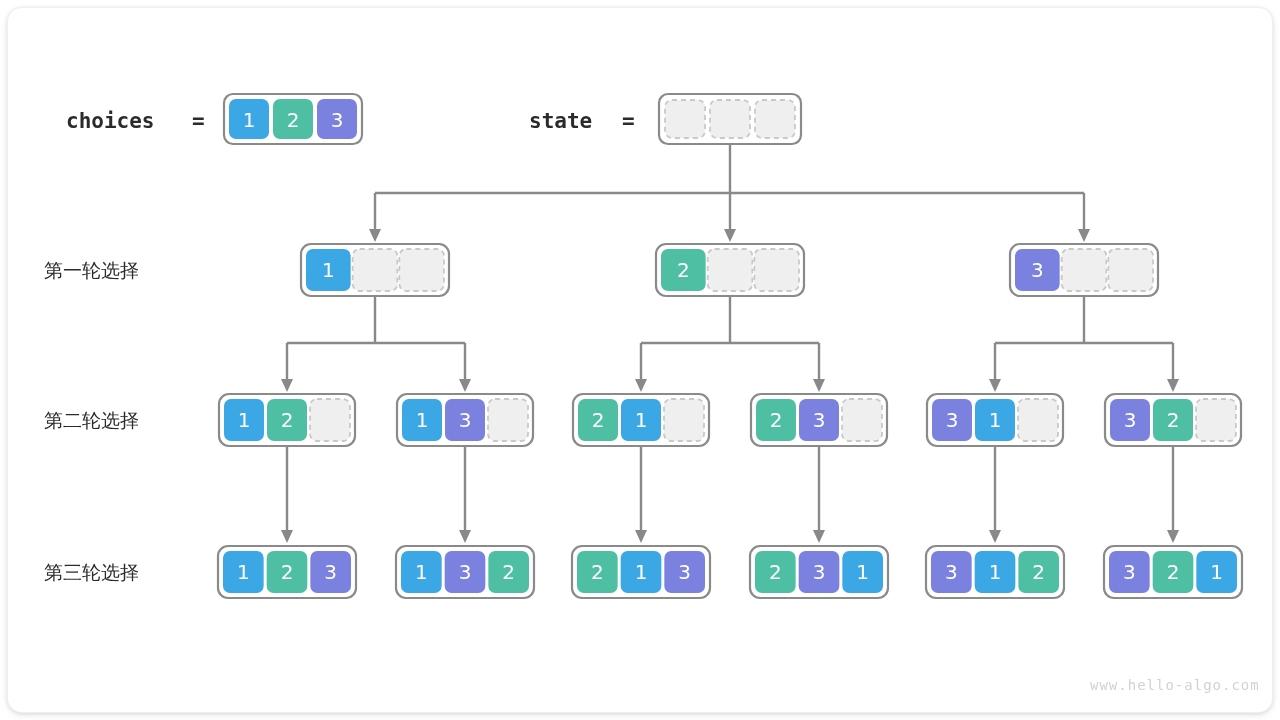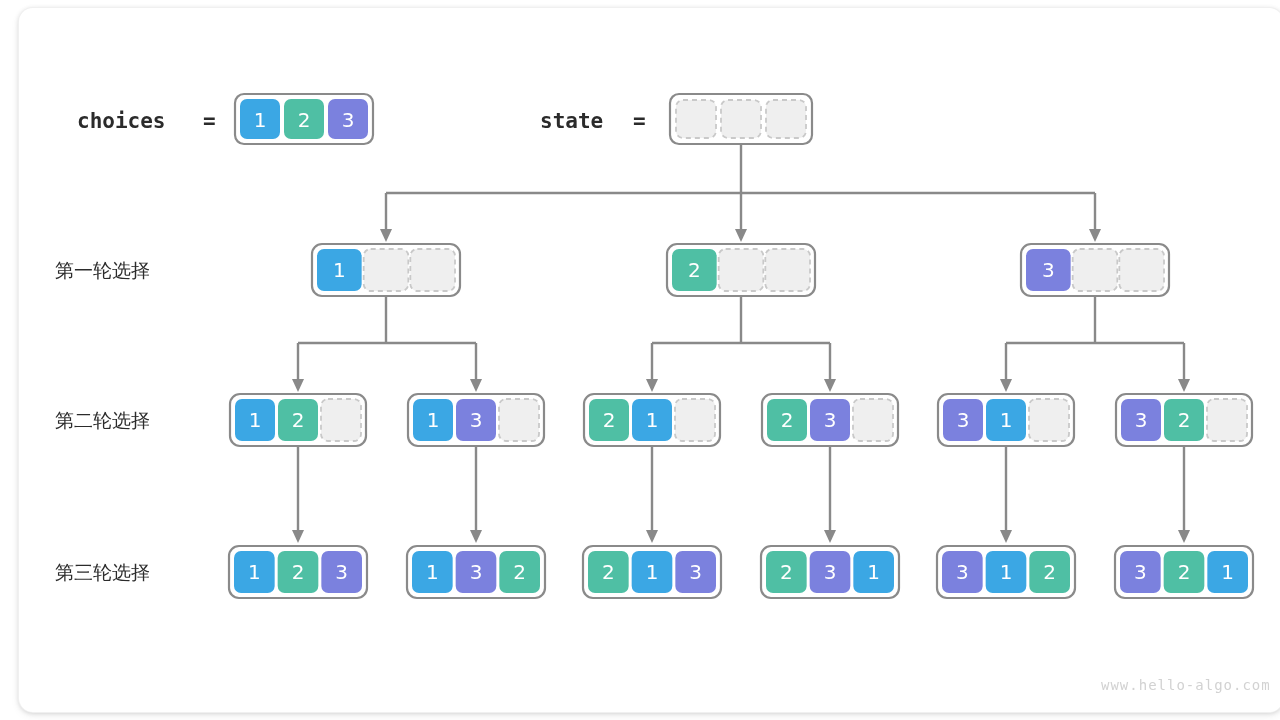--- a/index.html
+++ b/index.html
@@ -9,21 +9,20 @@
     width: 1280px;
     height: 720px;
     overflow: hidden;
     font-family: "DejaVu Sans", "Liberation Sans", sans-serif;
   }
   #stage {
     position: relative;
     width: 1168px;
     height: 720px;
     background: #ffffff;
-    margin-left: 11px;
   }
   #frame {
     position: absolute;
     left: 8px;
     top: 8px;
     width: 1264px;
     height: 704px;
     background: #ffffff;
     border-radius: 14px;
     box-shadow: 0 0 0 1px #f0f0f0, 0 1px 5px rgba(0,0,0,0.16), 0 3px 10px rgba(0,0,0,0.07);

